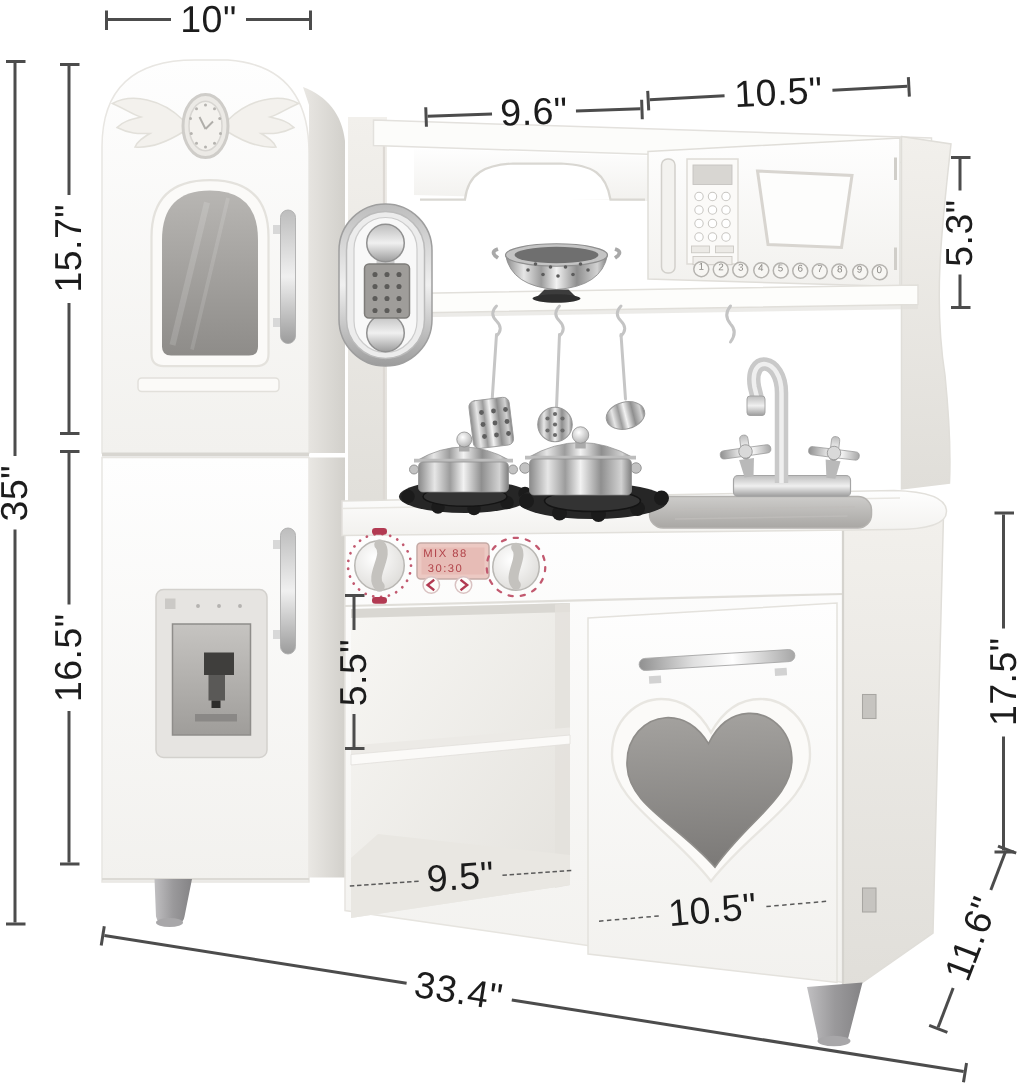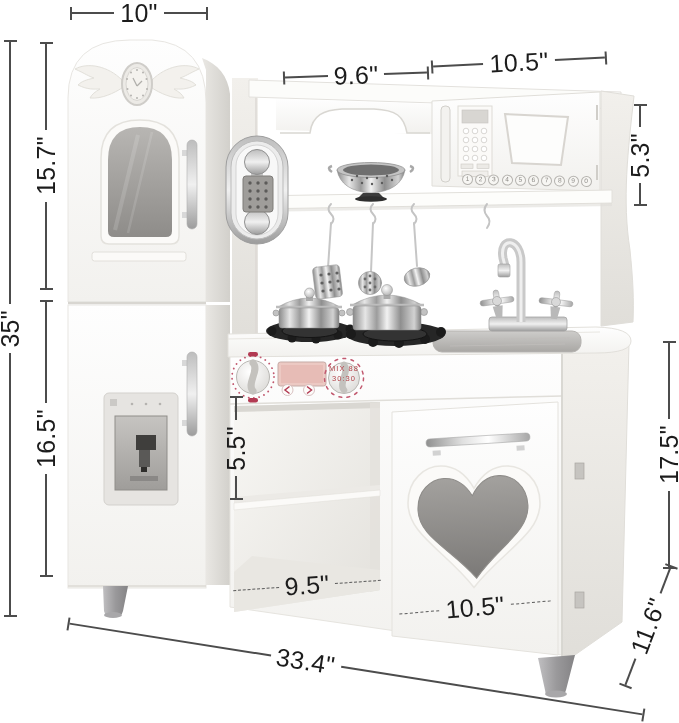--- a/index.html
+++ b/index.html
@@ -37,21 +37,21 @@
 
   
   .digits{position:absolute;left:462px;top:175px;width:134px;height:12px;
           display:flex;gap:2.2px;transform:rotate(1deg);}
   .digits span{width:11px;height:11px;box-sizing:border-box;border:1px solid #b5b3af;
           border-radius:50%;font-size:6.5px;color:#8a8884;background:#f7f6f3;
           display:flex;align-items:center;justify-content:center;line-height:1;}
 
   
   .lcd{position:absolute;left:280px;top:364px;width:34px;height:20px;
-       text-align:center;color:#b2444a;font-size:7.5px;line-height:10px;letter-spacing:1px;padding-left:47px;}
+       text-align:center;color:#b2444a;font-size:7.5px;line-height:10px;letter-spacing:1px;}
 </style>
 </head>
 <body>
 
 <div class="scene">
 
 <svg class="art" width="679" height="723" viewBox="0 0 679 723">
 <defs>
   <linearGradient id="wv" x1="0" y1="0" x2="0" y2="1">
           <stop offset="0" stop-color="#fefefe"></stop>

